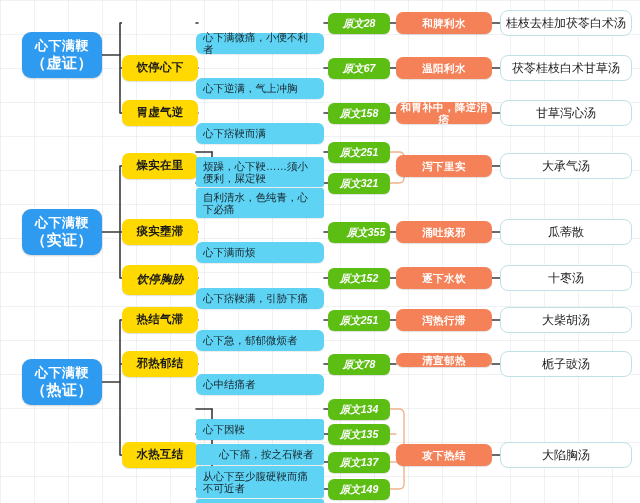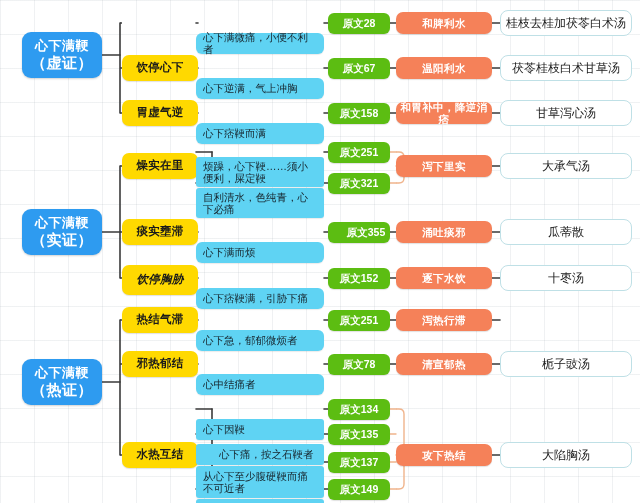--- a/index.html
+++ b/index.html
@@ -45,20 +45,21 @@
     margin-top:20px;
   }
   .sym.rect{border-radius:3px;}
 
   
   .src{
     background:#5cbd12;color:#ffffff;border-radius:6px;
     justify-content:center;text-align:center;font-weight:bold;
     font-size:10.5px;
     box-shadow:0 1px 1px rgba(0,0,0,.12);
+    font-style:italic;
   }
 
   
   .meth{
     background:#f58159;color:#ffffff;border-radius:7px;
     justify-content:center;text-align:center;font-weight:bold;
     font-size:10.5px;letter-spacing:.4px;
     box-shadow:0 1px 1px rgba(0,0,0,.12);
   }
 
@@ -198,26 +199,27 @@
     <div class="node root" style="left: 22px; top: 359px; width: 80px; height: 46px;">
       <div>心下满鞕</div>
       <div class="l2">（热证）</div>
     </div>
     <div class="node cat" style="left: 122px; top: 307px; width: 76px; height: 26px;">
       <span>热结气滞</span>
     </div>
     <div class="node sym" style="left: 196px; top: 309.5px; width: 128px; height: 21px;">心下急，郁郁微烦者</div>
     <div class="node src" style="left: 328px; top: 309.5px; width: 62px; height: 21px;">原文251</div>
     <div class="node meth" style="left: 396px; top: 309px; width: 96px; height: 22px;">泻热行滞</div>
+    <div class="node form" style="left: 500px; top: 307px; width: 132px; height: 26px;">大柴胡汤</div>
     <div class="node cat" style="left: 122px; top: 351px; width: 76px; height: 26px;">
       <span>邪热郁结</span>
     </div>
     <div class="node sym" style="left: 196px; top: 353.5px; width: 128px; height: 21px;">心中结痛者</div>
     <div class="node src" style="left: 328px; top: 353.5px; width: 62px; height: 21px;">原文78</div>
-    <div class="node meth" style="left: 396px; top: 353px; width: 96px; height: 22px;">清宣郁热</div>
+    <div class="node meth" style="left: 396px; top: 353px; width: 96px; height: 14px;">清宣郁热</div>
     <div class="node form" style="left: 500px; top: 351px; width: 132px; height: 26px;">栀子豉汤</div>
     <div class="node cat" style="left: 122px; top: 442px; width: 76px; height: 26px;">
       <span>水热互结</span>
     </div>
     <div class="node sym rect" style="left: 196px; top: 398.5px; width: 128px; height: 21px;">心下因鞕</div>
     <div class="node src" style="left: 328px; top: 398.5px; width: 62px; height: 21px;">原文134</div>
     <div class="node sym rect" style="left: 196px; top: 423.5px; width: 128px; height: 21px; padding-left: 23px;">心下痛，按之石鞕者</div>
     <div class="node src" style="left: 328px; top: 423.5px; width: 62px; height: 21px;">原文135</div>
     <div class="node sym rect" style="left: 196px; top: 446px; width: 128px; height: 32px;">从心下至少腹硬鞕而痛不可近者</div>
     <div class="node src" style="left: 328px; top: 451.5px; width: 62px; height: 21px;">原文137</div>

